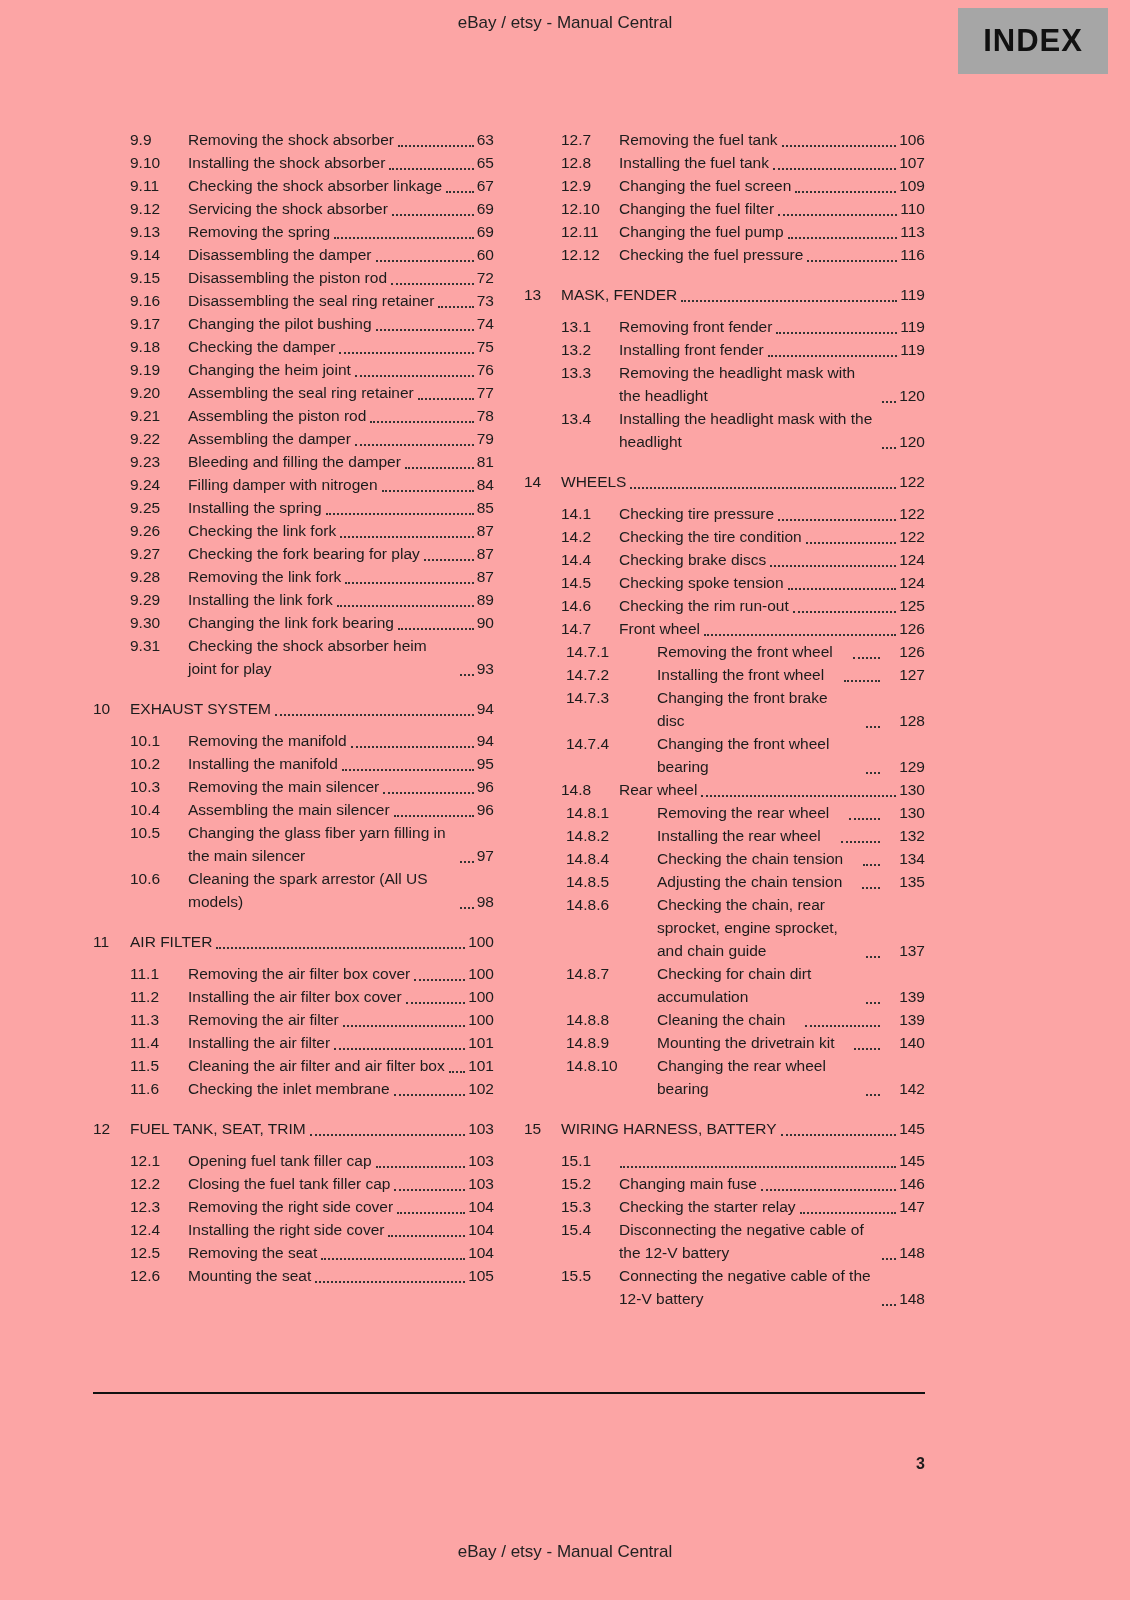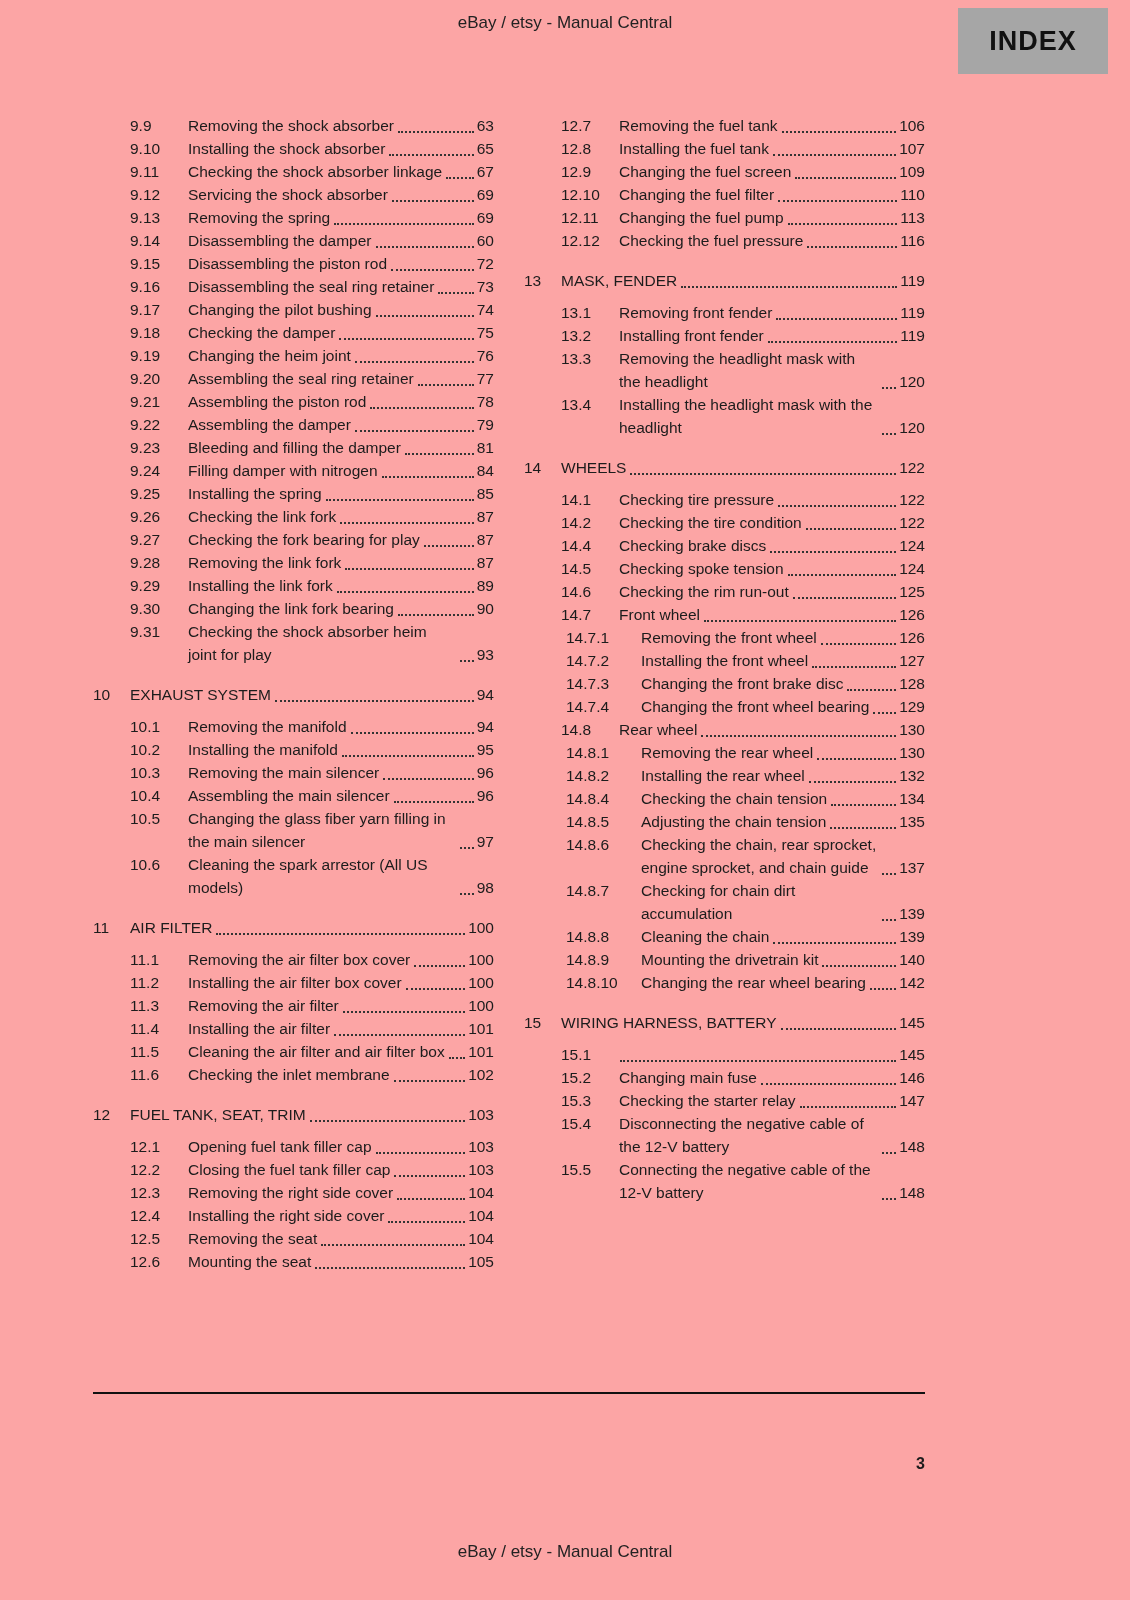--- a/index.html
+++ b/index.html
@@ -16,35 +16,35 @@
     position:absolute; top:13px; left:0; width:100%;
     text-align:center; font-size:17px; color:#222222;
   }
   .index-box {
     position:absolute; top:8px; right:22px;
     width:150px; height:66px;
     background:#a6a6a6;
     display:flex; align-items:center; justify-content:center;
   }
   .index-label {
-    font-size:27px; font-weight:bold; color:#111111; letter-spacing:1px;
+    font-size:31px; font-weight:bold; color:#111111; letter-spacing:1px;
   }
   .toc {
-    position:absolute; top:114px; left:93px; width:832px;
+    position:absolute; top:128px; left:93px; width:832px;
     display:flex; gap:30px;
   }
   .toc-col { flex:1 1 0; min-width:0; }
   .toc-row {
     display:flex; align-items:flex-start;
     font-size:15.5px; line-height:23px;
   }
   .toc-num { flex:0 0 58px; }
   .chapter .toc-num { flex:0 0 37px; }
   .section { padding-left:37px; }
-  .subsection { padding-left:42px; }
+  .subsection { padding-left:42px;gap:16px; }
   .subsection .toc-num { flex:0 0 75px; }
   .toc-title { flex:0 1 auto; padding-right:3px; }
   .toc-dots {
     flex:1 0 14px;
     border-bottom:2px dotted #333333;
     margin:0 3px 4px 1px;
     align-self:stretch;
   }
   .toc-page { align-self:flex-end; white-space:nowrap; }
   .chapter { margin:17px 0 9px;justify-content:center; }

